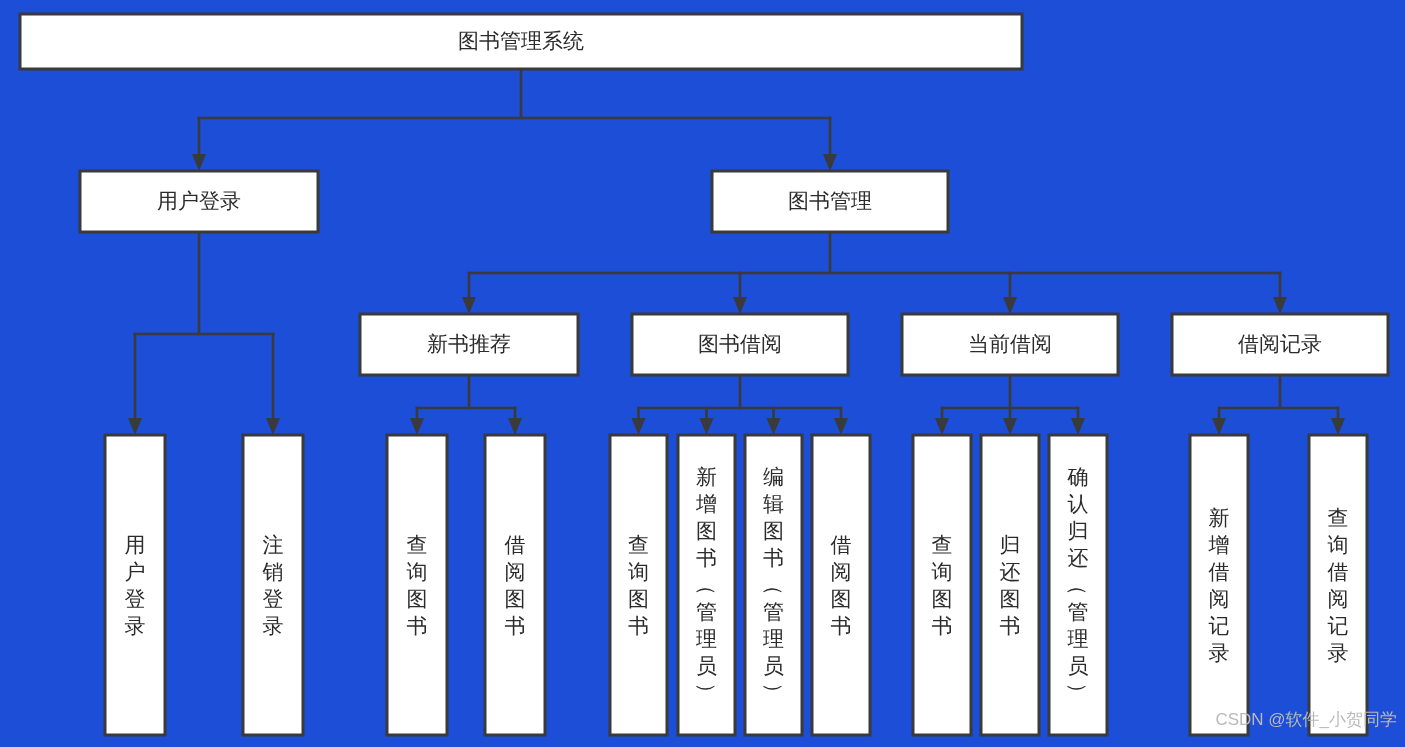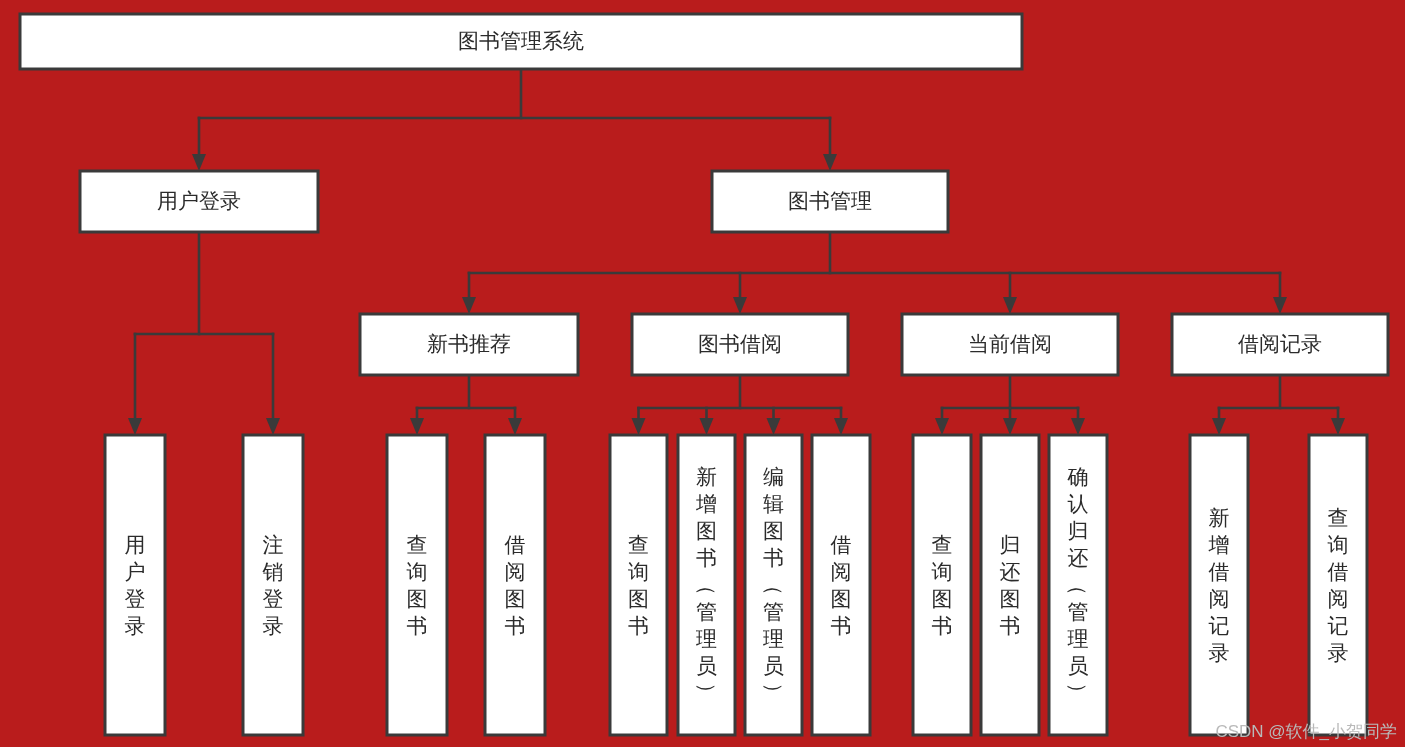--- a/index.html
+++ b/index.html
@@ -1,27 +1,27 @@
 <!DOCTYPE html>
 <html><head>
 <meta charset="utf-8">
 <style>
   html,body{margin:0;padding:0;background:#ffffff;}
   body{width:1405px;height:747px;overflow:hidden;
        font-family:"Liberation Sans","DejaVu Sans",sans-serif;}
-  #stage{position:relative;width:1405px;height:747px;background:#b91c1c;}
+  #stage{position:relative;width:1405px;height:747px;background:#1d4ed8;}
   svg{position:absolute;left:0;top:0;width:1405px;height:747px;}
   .nodebox{fill:#ffffff;stroke:#3a3a3a;stroke-width:3;}
   .conn{stroke:#3a3a3a;stroke-width:2.6;fill:none;stroke-linecap:square;}
   .arrowhead{fill:#3a3a3a;stroke:none;}
   .lbl{fill:#2b2b2b;font-family:"Liberation Sans","DejaVu Sans",sans-serif;
        font-size:21px;text-anchor:middle;dominant-baseline:middle;}
   .vlbl{fill:#2b2b2b;font-family:"Liberation Sans","DejaVu Sans",sans-serif;
         font-size:21px;text-anchor:middle;}
-  .wm{position:absolute;right:8px;bottom:4px;color:#b9b9b9;font-size:17px;
+  .wm{position:absolute;right:8px;bottom:16px;color:#b9b9b9;font-size:17px;
       font-family:"Liberation Sans","DejaVu Sans",sans-serif;white-space:nowrap;}
 </style>
 </head>
 <body>
 
 <div id="stage">
 
   <svg viewBox="0 0 1405 747">
     <g id="connectors">
         <line x1="521" y1="69" x2="521" y2="118" class="conn"></line>

